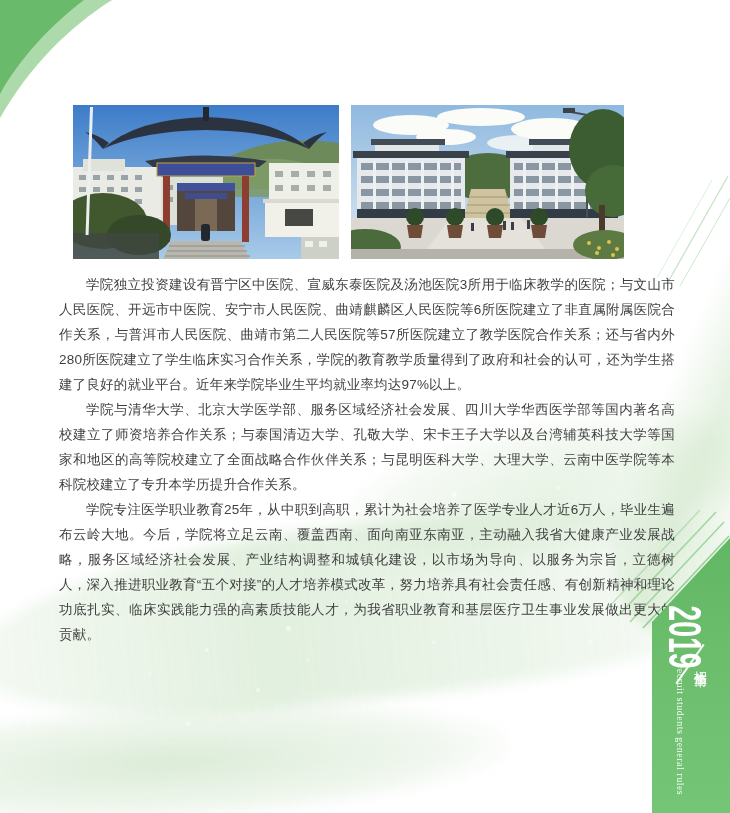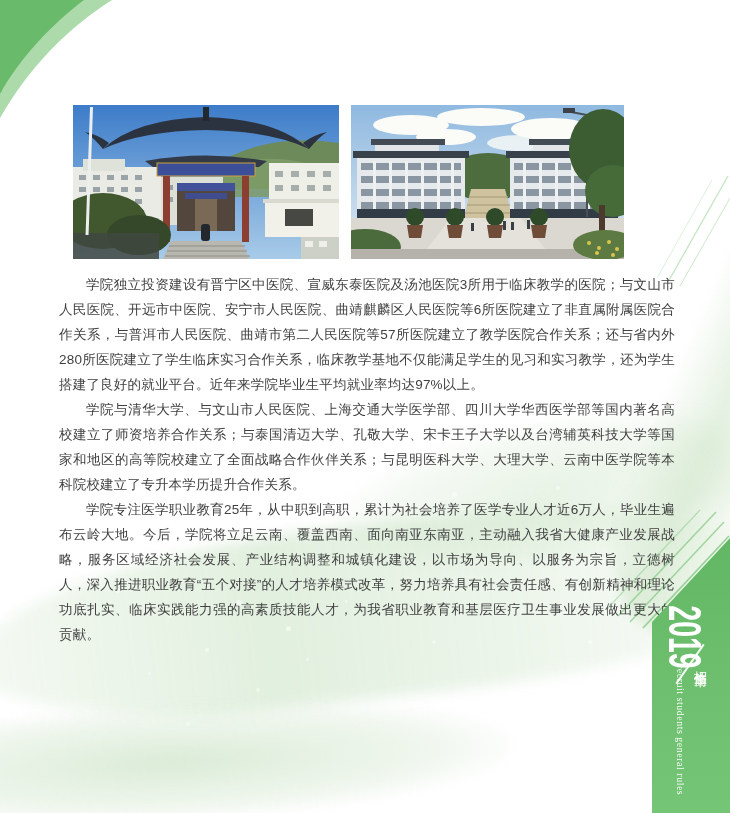--- a/index.html
+++ b/index.html
@@ -262,22 +262,22 @@
           <circle cx="248" cy="143" r="2"></circle>
           <circle cx="258" cy="137" r="2"></circle>
         <circle cx="266" cy="144" r="2"></circle>
           <circle cx="246" cy="148" r="2"></circle>
           <circle cx="262" cy="150" r="2"></circle>
       </g>
     </svg>
   </div>
 
   <div class="bodytext">
-    <p>学院独立投资建设有晋宁区中医院、宣威东泰医院及汤池医院3所用于临床教学的医院；与文山市人民医院、开远市中医院、安宁市人民医院、曲靖麒麟区人民医院等6所医院建立了非直属附属医院合作关系，与普洱市人民医院、曲靖市第二人民医院等57所医院建立了教学医院合作关系；还与省内外280所医院建立了学生临床实习合作关系，临床教学基地不仅能满足学生的见习和实习教学，还为学生搭建了良好的就业平台。近年来学院毕业生平均就业率均达97%以上。</p>
-    <p>学院与清华大学、与文山市人民医院、上海交通大学医学部、四川大学华西医学部等国内著名高校建立了师资培养合作关系；与泰国清迈大学、孔敬大学、宋卡王子大学以及台湾辅英科技大学等国家和地区的高等院校建立了全面战略合作伙伴关系；与昆明医科大学、大理大学、云南中医学院等本科院校建立了专升本学历提升合作关系。</p>
+    <p>学院独立投资建设有晋宁区中医院、宣威东泰医院及汤池医院3所用于临床教学的医院；与文山市人民医院、开远市中医院、安宁市人民医院、曲靖麒麟区人民医院等6所医院建立了非直属附属医院合作关系，与普洱市人民医院、曲靖市第二人民医院等57所医院建立了教学医院合作关系；还与省内外280所医院建立了学生临床实习合作关系，学院的教育教学质量得到了政府和社会的认可，还为学生搭建了良好的就业平台。近年来学院毕业生平均就业率均达97%以上。</p>
+    <p>学院与清华大学、北京大学医学部、服务区域经济社会发展、四川大学华西医学部等国内著名高校建立了师资培养合作关系；与泰国清迈大学、孔敬大学、宋卡王子大学以及台湾辅英科技大学等国家和地区的高等院校建立了全面战略合作伙伴关系；与昆明医科大学、大理大学、云南中医学院等本科院校建立了专升本学历提升合作关系。</p>
     <p>学院专注医学职业教育25年，从中职到高职，累计为社会培养了医学专业人才近6万人，毕业生遍布云岭大地。今后，学院将立足云南、覆盖西南、面向南亚东南亚，主动融入我省大健康产业发展战略，服务区域经济社会发展、产业结构调整和城镇化建设，以市场为导向、以服务为宗旨，立德树人，深入推进职业教育“五个对接”的人才培养模式改革，努力培养具有社会责任感、有创新精神和理论功底扎实、临床实践能力强的高素质技能人才，为我省职业教育和基层医疗卫生事业发展做出更大的贡献。</p>
   </div>
 
   <svg class="stripes" width="730" height="813" viewBox="0 0 730 813">
     <g stroke="#6fbf70" fill="none">
       <line x1="643" y1="628" x2="729" y2="536" stroke-width="1.8" opacity=".65"></line>
       <line x1="630" y1="622" x2="724" y2="522" stroke-width="1.5" opacity=".6"></line>
       <line x1="618" y1="616" x2="716" y2="512" stroke-width="1.8" opacity=".55"></line>
       <line x1="606" y1="610" x2="700" y2="510" stroke-width="1.2" opacity=".4"></line>
     </g>

